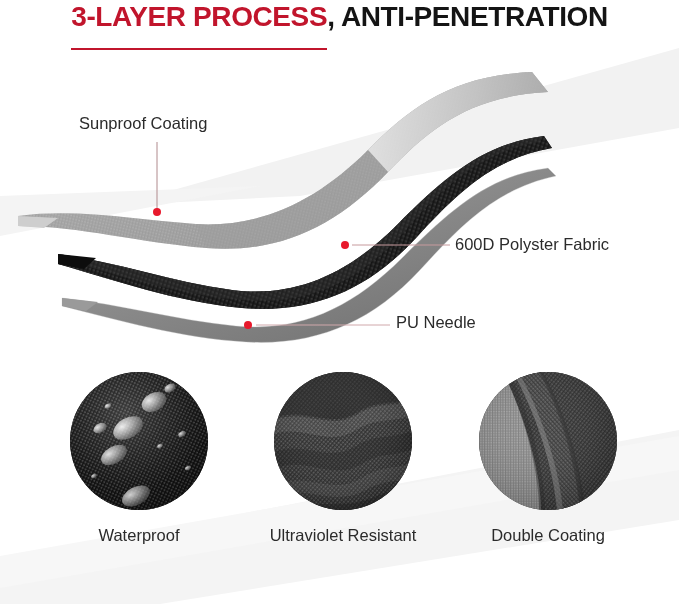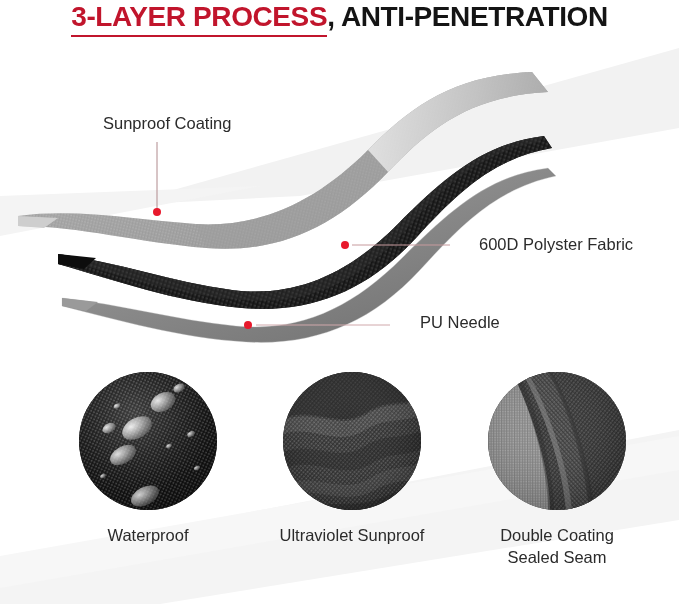--- a/index.html
+++ b/index.html
@@ -35,48 +35,47 @@
     font-size: 28px;
     font-weight: bold;
     letter-spacing: -0.4px;
     line-height: 34px;
     white-space: nowrap;
     font-family: "Liberation Sans", sans-serif;
   }
   .title-red {
     color: #C1152C;
     border-bottom: 2px solid #C1152C;
-    padding-bottom: 3px;
+    padding-bottom: 16px;
   }
   .title-black { color: #141414; }
 
   
   .diagram {
     position: absolute;
     left: 0px; top: 58px;
     width: 679px; height: 300px;
   }
 
   
   .callout {
     position: absolute;
     font-size: 16.5px;
     color: #2b2b2b;
     white-space: nowrap;
     font-family: "Liberation Sans", sans-serif;
-    margin-left: 24px;
   }
   .callout-sunproof { left: 79px;  top: 114px; }
   .callout-fabric   { left: 455px; top: 235px; }
   .callout-pu       { left: 396px; top: 313px; }
 
   
   .features {
     position: absolute;
-    left: 16px; top: 372px;
+    left: 7px; top: 372px;
     width: 574px; height: 232px;
   }
   .feature {
     position: absolute;
     width: 180px;
     text-align: center;
   }
   .feature-1 { left: 42px;  }
   .feature-2 { left: 246px; }
   .feature-3 { left: 451px; }
@@ -311,21 +310,21 @@
 
           <path d="M0,46 C32,34 56,58 84,40 C106,26 124,34 138,26 L138,0 L0,0 Z" fill="#0d0d0d" opacity="0.55"></path>
           <path d="M0,62 C30,52 54,76 82,58 C104,44 122,52 138,42 L138,28 C124,36 106,28 84,42 C56,60 32,36 0,48 Z" fill="#ffffff" opacity="0.10"></path>
           <path d="M0,96 C34,84 58,110 88,92 C110,78 124,86 138,76 L138,58 C122,68 104,60 82,74 C54,92 30,68 0,80 Z" fill="#000000" opacity="0.32"></path>
           <path d="M0,124 C34,112 60,136 92,118 C112,106 126,112 138,104 L138,90 C124,98 110,92 88,106 C58,124 34,100 0,112 Z" fill="#ffffff" opacity="0.08"></path>
           <path d="M18,138 C44,126 70,138 98,126 L138,110 L138,138 Z" fill="#0a0a0a" opacity="0.45"></path>
           <rect width="138" height="138" fill="url(#uv-vig)"></rect>
         </svg>
       </div>
       <div class="feature-caption">
-        <div>Ultraviolet Sunproof</div>
+        <div>Ultraviolet Resistant</div>
       </div>
     </div>
 
     <div class="feature feature-3">
       <div class="circle">
         <svg viewBox="0 0 138 138" width="138" height="138">
           <defs>
             <pattern id="sm-weave-light" width="2.6" height="2.6" patternUnits="userSpaceOnUse" patternTransform="rotate(0)">
               <rect width="2.6" height="2.6" fill="#8a8a8a"></rect>
               <rect width="2.6" height="1.1" fill="#a6a6a6"></rect>
@@ -355,18 +354,17 @@
 
           <path d="M34,0 L40,0 C62,42 80,94 84,138 L78,138 C74,92 56,40 34,0 Z" fill="#7d7d7d" opacity="0.55"></path>
           <path d="M60,0 L64,0 C86,40 102,92 106,138 L101,138 C97,92 82,40 60,0 Z" fill="#1a1a1a" opacity="0.6"></path>
 
           <path d="M24,0 L30,0 C52,44 66,100 66,138 L60,138 C60,100 46,44 24,0 Z" fill="#151515" opacity="0.45"></path>
           <rect width="138" height="138" fill="url(#sm-vig)"></rect>
         </svg>
       </div>
       <div class="feature-caption">
         <div>Double Coating</div>
-        <div>Sealed Seam</div>
       </div>
     </div>
 
   </div>
 </div>
 
 </body></html>

